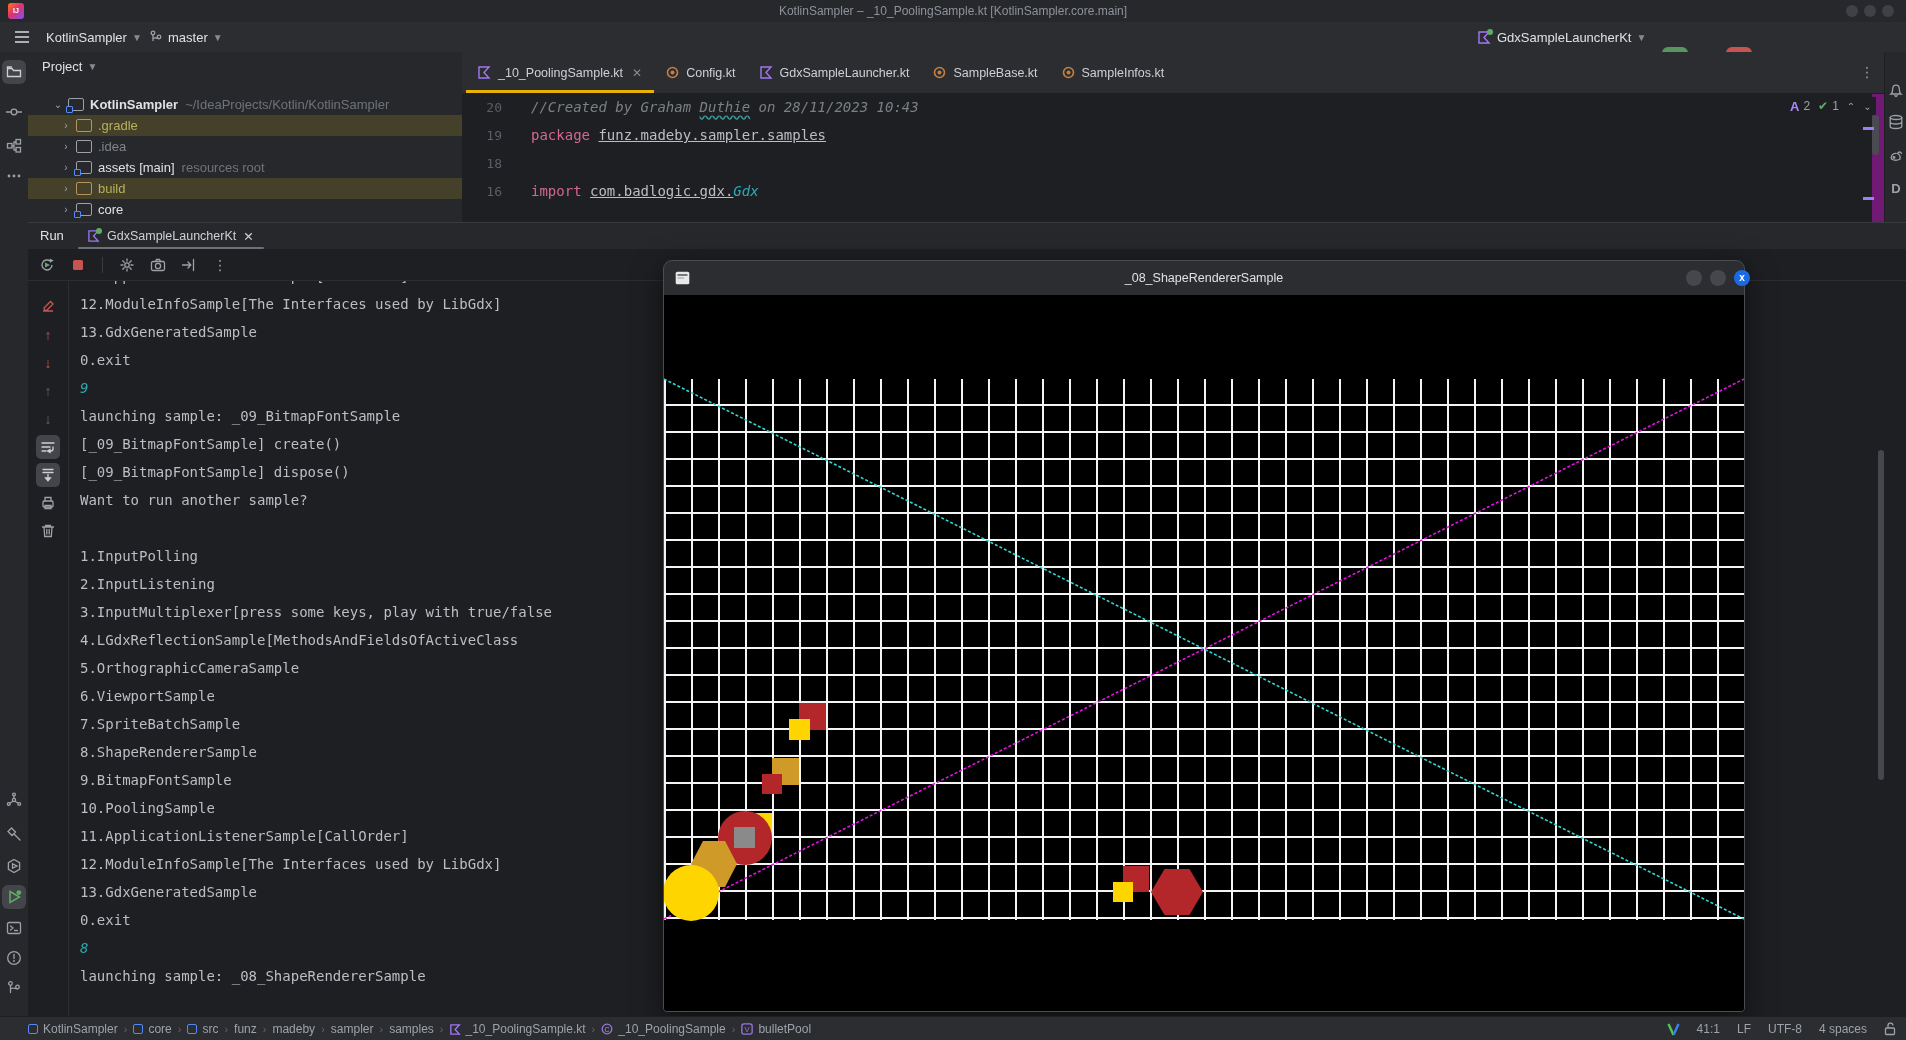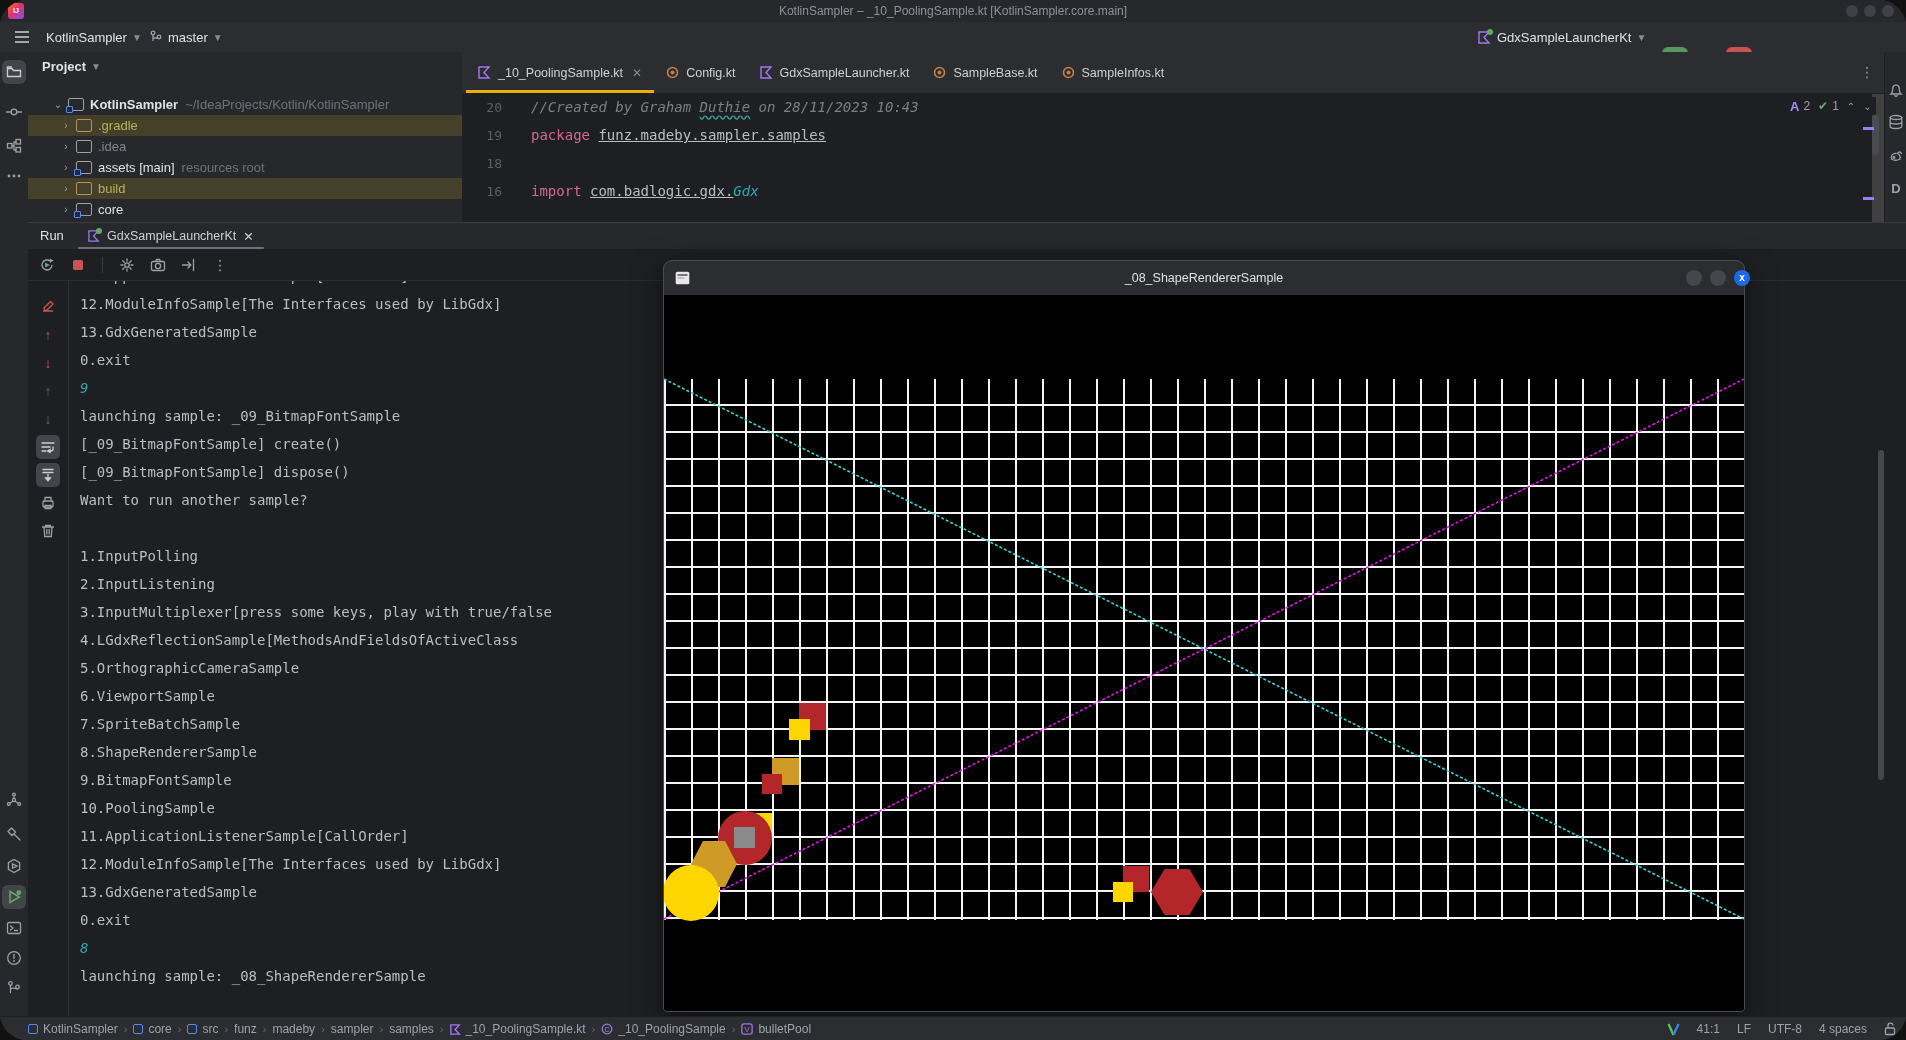--- a/index.html
+++ b/index.html
@@ -1,17 +1,17 @@
 <!DOCTYPE html>
 <html><head>
 <meta charset="utf-8">
 <style>
   html,body{margin:0;padding:0;background:#111;}
-  #app{position:relative;width:1906px;height:1040px;background:#404040;overflow:hidden;
-       font-family:"Liberation Sans",sans-serif;color:#BCBEC4;font-size:13px;border-radius:27px;}
+  #app{position:relative;width:1906px;height:1040px;background:#701a75;overflow:hidden;
+       font-family:"Liberation Sans",sans-serif;color:#BCBEC4;font-size:13px;}
   .abs{position:absolute;}
   .row{display:flex;align-items:center;}
   svg{display:block;}
   
   #titlebar{left:0;top:0;width:1906px;height:22px;background:#26282C;}
   #title-text{left:0;top:0;width:1906px;height:22px;text-align:center;line-height:22px;
               color:#8E9299;font-size:12px;}
   #logo{left:8px;top:3px;width:16px;height:16px;border-radius:3px;
         background:linear-gradient(135deg,#F97A12,#E0326E 45%,#7E52F5);color:#fff;
         font-size:7px;font-weight:bold;text-align:center;line-height:16px;}
@@ -22,21 +22,21 @@
   .icon-btn{display:flex;align-items:center;justify-content:center;}
   #run-btn{left:1662px;top:25px;width:26px;height:24px;background:#57965C;border-radius:6px;}
   #stop-btn{left:1726px;top:25px;width:26px;height:24px;background:#C75450;border-radius:6px;}
   
   #leftstrip{left:0;top:52px;width:28px;height:964px;background:#26282B;border-right:1px solid #1E1F22;}
   .strip-ic{position:absolute;left:2px;width:24px;height:24px;display:flex;align-items:center;
             justify-content:center;border-radius:6px;}
   .strip-ic.sel{background:#43454A;}
   
   #project{left:28px;top:52px;width:434px;height:170px;background:#26282B;border-right:1px solid #1E1F22;}
-  #project-header{position:absolute;left:14px;top:4px;height:20px;color:#DFE1E5;font-weight:bold;}
+  #project-header{position:absolute;left:14px;top:4px;height:20px;color:#DFE1E5;font-weight:normal;}
   .tree-row{position:absolute;left:0;width:434px;height:21px;display:flex;align-items:center;font-size:13px;}
   .tree-row .tchev{color:#9DA0A8;font-size:10px;width:12px;text-align:center;}
   .folder{width:14px;height:11px;border:1.4px solid #9DA0A8;border-radius:2px;position:relative;margin:0 6px 0 4px;}
   .folder:before{content:"";position:absolute;left:-1.4px;top:-4px;width:6px;height:2.4px;
                  border:1.4px solid inherit;border-bottom:none;border-color:inherit;border-radius:2px 2px 0 0;border-bottom:0;}
   .folder.badge:after{content:"";position:absolute;left:-3px;bottom:-3px;width:5px;height:5px;
                       background:#26282B;border:1.6px solid #548AF7;border-radius:1px;}
   .tree-row.excluded{background:#45402A;}
   .tree-row.excluded .tlabel{color:#B8B05C;}
   .tree-row.excluded .folder{border-color:#B8935C;}

